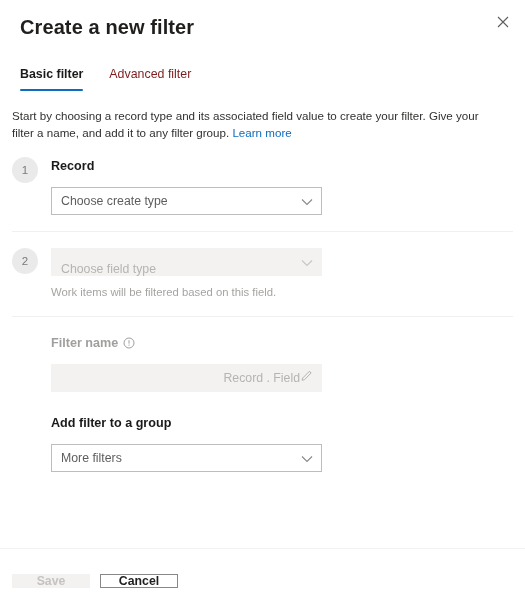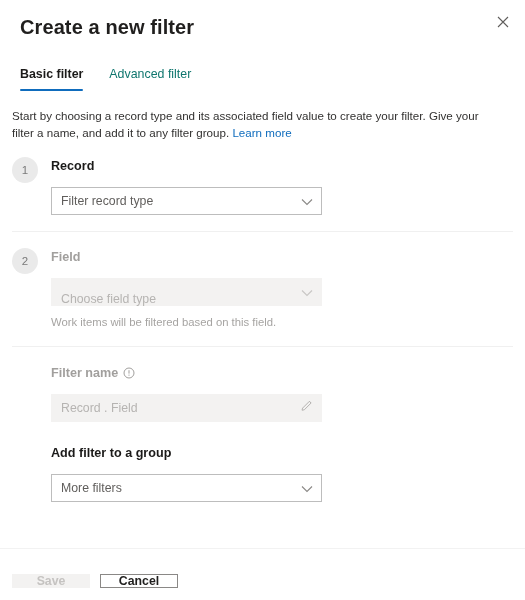--- a/index.html
+++ b/index.html
@@ -58,21 +58,21 @@
   .tabs {
     display: flex;
     align-items: flex-end;
     padding: 0 20px;
     margin-top: 24px;
     flex: 0 0 auto;
     gap: 26px;
   }
   .tab {
     font-size: 12.4px;
-    color: #0f766e;
+    color: #7f1d1d;
     padding: 4px 0 9px 0;
     cursor: pointer;
     position: relative;
     white-space: nowrap;
     line-height: 16px;
   }
   .tab.active {
     color: #1b1a19;
     font-weight: 600;
   }
@@ -209,20 +209,21 @@
     display: flex;
     align-items: center;
     padding: 0 7px 0 9px;
   }
   .textbox .val {
     flex: 1 1 auto;
     font-size: 12.3px;
     color: #b6b4b2;
     white-space: nowrap;
     overflow: hidden;
+    text-align: right;
   }
   .pencil { flex: 0 0 auto; display: block; }
 
   
   .footer {
     flex: 0 0 auto;
     border-top: 1px solid #f2f2f2;
     padding: 13px 20px 0 12px;
     display: flex;
     align-items: center;
@@ -284,36 +285,35 @@
     <span>Start by choosing a record type and its associated field value to create your filter. Give your filter a name, and add it to any filter group. </span><a href="#">Learn more</a>
   </div>
 
   <div class="body">
 
     <div class="step">
       <div class="step-badge">1</div>
       <div class="step-content">
         <div class="step-label">Record</div>
         <div class="select">
-          <span class="val">Filter record type</span>
+          <span class="val">Choose create type</span>
           <span class="chev">
             <svg width="12" height="8" viewBox="0 0 12 8" aria-hidden="true">
               <path d="M1 1.5 L6 6.5 L11 1.5" stroke="#8a8886" stroke-width="1.1" fill="none"></path>
             </svg>
           </span>
         </div>
       </div>
     </div>
 
     <div class="divider inset" style="margin-top:16px;"></div>
 
     <div class="step disabled">
       <div class="step-badge">2</div>
       <div class="step-content">
-        <div class="step-label">Field</div>
         <div class="select disabled">
           <span class="val">Choose field type</span>
           <span class="chev">
             <svg width="12" height="8" viewBox="0 0 12 8" aria-hidden="true">
               <path d="M1 1.5 L6 6.5 L11 1.5" stroke="#c8c6c4" stroke-width="1.1" fill="none"></path>
             </svg>
           </span>
         </div>
         <div class="hint">Work items will be filtered based on this field.</div>
       </div>

